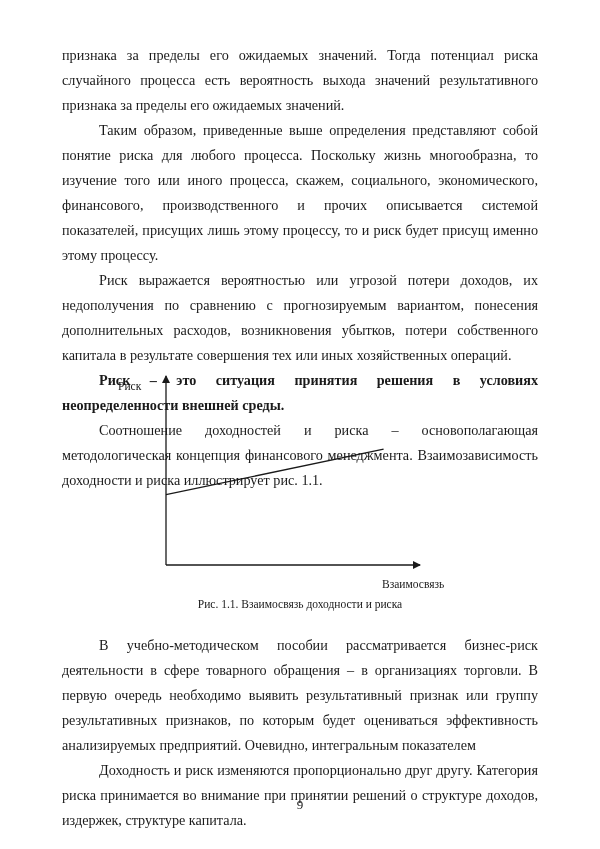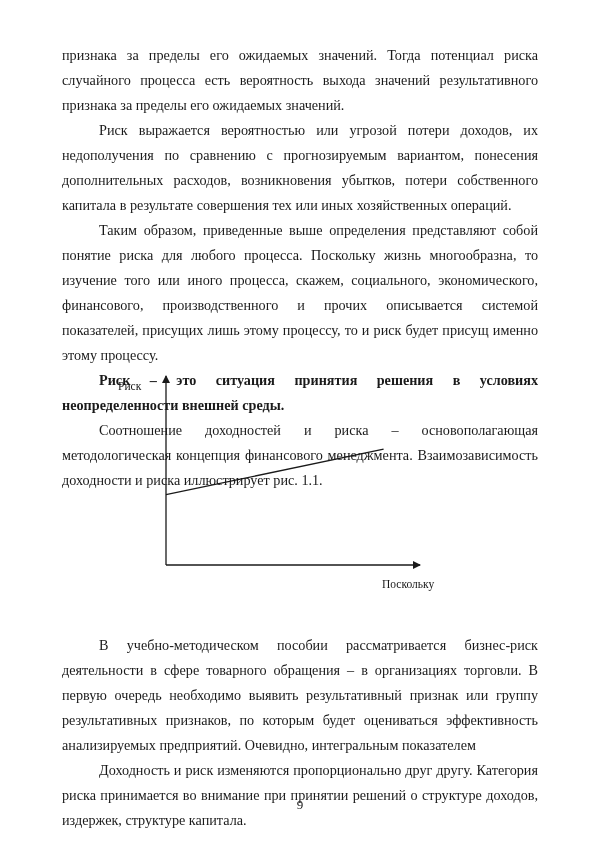--- a/index.html
+++ b/index.html
@@ -13,41 +13,42 @@
     .fig-label { position: absolute; font-size: 11.5px; font-family: "Liberation Serif", serif; color: #1a1a1a; }
     .caption { position: absolute; left: 0; width: 600px; top: 598px; text-align: center; font-size: 11.5px; }
     .page-number { position: absolute; top: 797px; left: 0; width: 600px; text-align: center; font-size: 13px; }
     .block2 { position: absolute; left: 62px; top: 633px; width: 476px; }
   </style>
 </head>
 <body>
 
 <div class="page">
   <p>признака за пределы его ожидаемых значений. Тогда потенциал риска случайного процесса есть вероятность выхода значений результативного признака за пределы его ожидаемых значений.</p>
+  <p class="indent">Таким образом, приведенные выше определения представляют собой понятие риска для любого процесса. Поскольку жизнь многообразна, то изучение того или иного процесса, скажем, социального, экономического, финансового, производственного и прочих описывается системой показателей, присущих лишь этому процессу, то и риск будет присущ именно этому процессу.</p>
   <p class="indent">Риск выражается вероятностью или угрозой потери доходов, их недополучения по сравнению с прогнозируемым вариантом, понесения дополнительных расходов, возникновения убытков, потери собственного капитала в результате совершения тех или иных хозяйственных операций.</p>
-  <p class="indent">Таким образом, приведенные выше определения представляют собой понятие риска для любого процесса. Поскольку жизнь многообразна, то изучение того или иного процесса, скажем, социального, экономического, финансового, производственного и прочих описывается системой показателей, присущих лишь этому процессу, то и риск будет присущ именно этому процессу.</p>
   <p class="indent bi">Риск – это ситуация принятия решения в условиях неопределенности внешней среды.</p>
   <p class="indent">Соотношение доходностей и риска – основополагающая методологическая концепция финансового менеджмента. Взаимозависимость доходности и риска иллюстрирует рис. 1.1.</p>
 </div>
 
 <div class="figure">
   <svg id="chart" width="600" height="849" style="position:absolute;left:0;top:0;">
     <defs>
       <marker id="arrow" markerWidth="8" markerHeight="8" refX="7" refY="4" orient="auto" markerUnits="userSpaceOnUse">
         <path d="M0,0 L8,4 L0,8 z" fill="#1a1a1a"></path>
       </marker>
     </defs>
     <line id="y-axis" x1="166" y1="565" x2="166" y2="376" stroke="#1a1a1a" stroke-width="1.3" marker-end="url(#arrow)"></line>
     <line id="x-axis" x1="166" y1="565" x2="420" y2="565" stroke="#1a1a1a" stroke-width="1.3" marker-end="url(#arrow)"></line>
     <g id="series-layer">
         <polyline points="166,494.7 383.6,449.1" fill="none" stroke="#1a1a1a" stroke-width="1.3"></polyline>
       </g>
   </svg>
   <div class="fig-label" style="left:118px; top:380px;">Риск</div>
-  <div class="fig-label" style="left:382px; top:578px;">Поскольку</div>
+  <div class="fig-label" style="left:382px; top:578px;">Взаимосвязь</div>
+  <div class="fig-label caption">Рис. 1.1. Взаимосвязь доходности и риска</div>
 </div>
 
 <div class="block2">
   <p class="indent">В учебно-методическом пособии рассматривается бизнес-риск деятельности в сфере товарного обращения – в организациях торговли. В первую очередь необходимо выявить результативный признак или группу результативных признаков, по которым будет оцениваться эффективность анализируемых предприятий. Очевидно, интегральным показателем</p>
   <p class="indent">Доходность и риск изменяются пропорционально друг другу. Категория риска принимается во внимание при принятии решений о структуре доходов, издержек, структуре капитала.</p>
 </div>
 
 <div class="page-number">9</div>
 
 </body></html>

